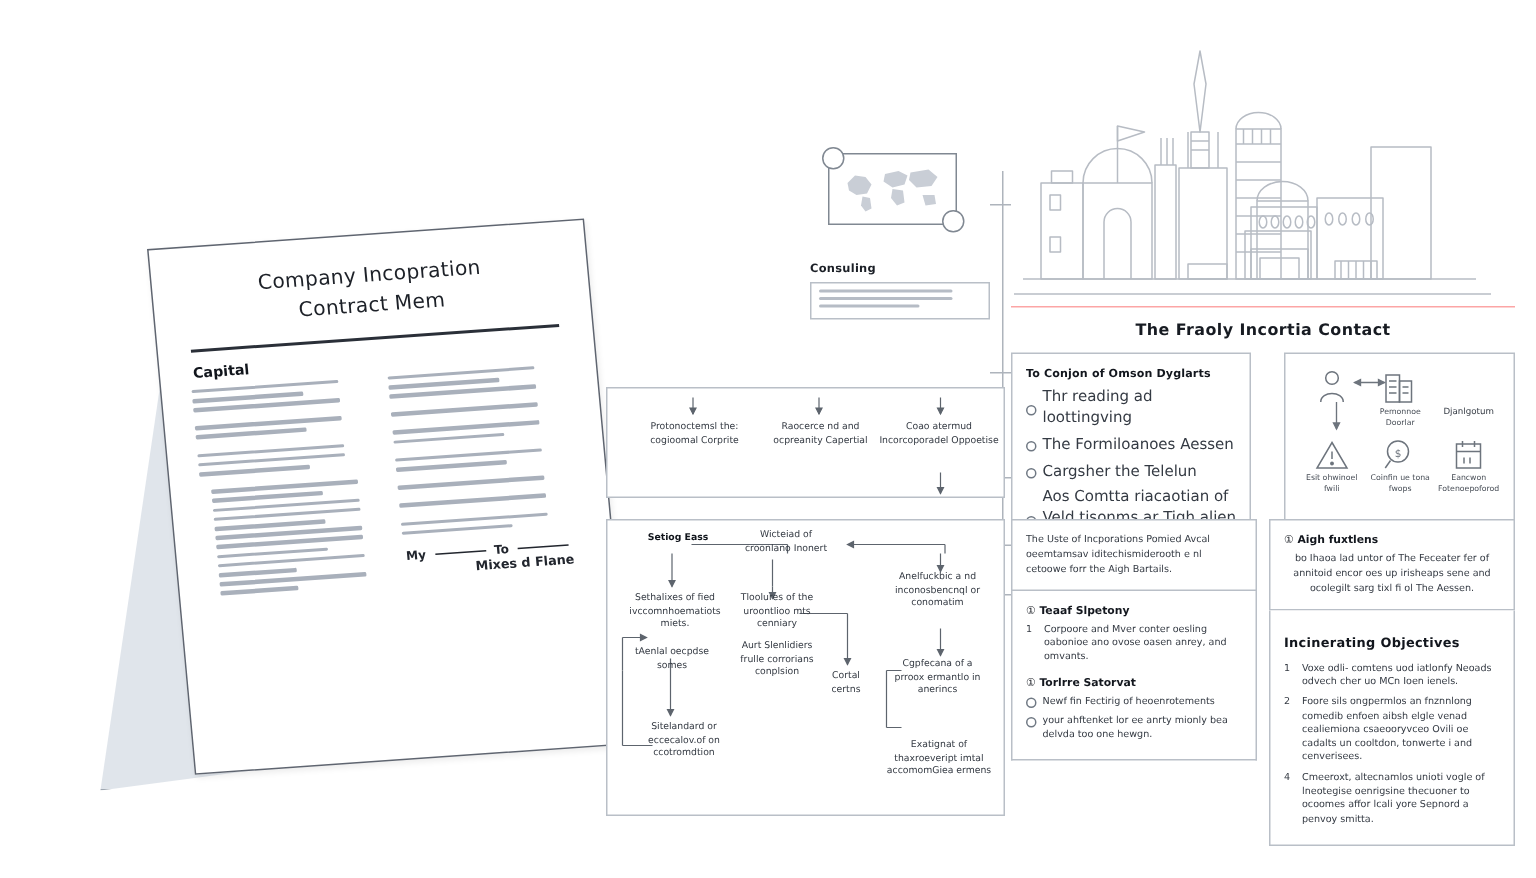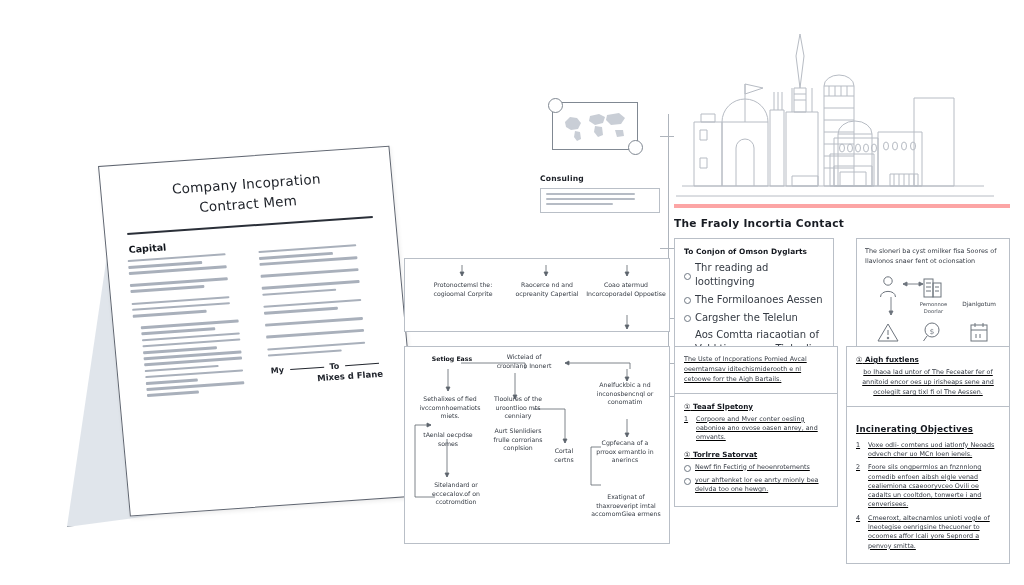--- a/index.html
+++ b/index.html
@@ -65,22 +65,22 @@
   #rule-v{position:absolute;left:132px;top:96px;width:1px;height:290px;background:#aeb4bc;}
   .tick{position:absolute;left:124px;width:14px;height:1px;background:#aeb4bc;}
 
   
   #skyline{position:absolute;left:138px;top:8px;width:336px;height:178px;}
   #skyline svg{display:block;}
 
   
   #contract{position:absolute;left:138px;top:186px;width:336px;}
   #contract-title{
-    text-align:left;font-size:10.6px;font-weight:bold;color:#171b22;
-    letter-spacing:.3px;padding:9px 0 9px 0;border-top:4px solid #fca5a5;
+    text-align:center;font-size:10.6px;font-weight:bold;color:#171b22;
+    letter-spacing:.3px;padding:9px 0 9px 0;border-top:1px solid #fca5a5;
   }
   .panel{border:1px solid #b9bfc7;background:#fff;box-sizing:border-box;}
   .row2{display:flex;gap:22px;}
   #clause-panel{flex:0 0 160px;padding:8px 8px 10px 9px;}
   #actors-panel{flex:1;padding:8px 7px 9px 8px;}
   .p-head{font-size:7.4px;font-weight:bold;color:#13171e;margin:0 0 5px 0;letter-spacing:.1px;}
   .chk{display:flex;gap:4px;font-size:10px;color:#343a43;line-height:1.42;margin-bottom:3.5px;align-items:center;}
   .chk .box{flex:0 0 5px;height:5px;border:1px solid #6f7883;border-radius:50%;margin-top:2px;}
   #actors-intro{font-size:6.4px;color:#343a43;line-height:1.5;margin-bottom:7px;}
   .icon-grid{display:flex;flex-wrap:wrap;gap:2px 0;}
@@ -90,21 +90,21 @@
   #actors-inner{position:relative;}
 
   
   #flow-top{position:absolute;left:-132px;top:240px;width:266px;height:74px;}
   #flow-bottom{position:absolute;left:-132px;top:328px;width:266px;height:198px;}
   .flow-frame{border:1px solid #b9bfc7;box-sizing:border-box;width:100%;height:100%;position:relative;background:#fff;}
   .node{position:absolute;font-size:6.2px;color:#343a43;line-height:1.4;text-align:center;}
   .node.b{font-weight:bold;color:#11151c;}
 
   
-  #detail-row{position:absolute;left:138px;top:328px;width:336px;display:flex;gap:8px;text-decoration:underline;}
+  #detail-row{position:absolute;left:138px;top:328px;width:336px;display:flex;gap:8px;}
   #detail-left{flex:1;}
   #detail-right{flex:1;}
   .sub-panel{border:1px solid #b9bfc7;background:#fff;box-sizing:border-box;padding:8px 9px;}
   #summary-box{font-size:6.4px;color:#343a43;line-height:1.55;}
   #lead-box{font-size:6.4px;color:#343a43;line-height:1.55;text-align:center;}
   .sec-head{font-size:7.2px;font-weight:bold;color:#13171e;margin:0 0 4px 0;}
   .sec-head .mk{font-weight:normal;}
   .li{display:flex;gap:4px;font-size:6.4px;color:#343a43;line-height:1.45;margin-bottom:4px;}
   .li .n{flex:0 0 8px;}
   .li .box{flex:0 0 5px;height:5px;border:1px solid #6f7883;border-radius:50%;margin-top:2px;}
@@ -312,21 +312,20 @@
             <span class="box"></span>
             <span>Cargsher the Telelun</span>
           </div>
           <div class="chk">
             <span class="box"></span>
             <span>Aos Comtta riacaotian of Veld tisonms ar Tigh alien nay pairn.</span>
           </div>
         </div>
 
         <div class="panel" id="actors-panel">
-          <div id="actors-intro">The sloneri ba cyst omilker fisa Soores of Ilavlonos snaer fent ot ocionsation</div>
           <div id="actors-inner">
             <div class="icon-grid">
 
               <div class="icon-cell">
                 <div class="ic">
                   <svg width="20" height="24" viewBox="0 0 20 24" fill="none" stroke="#6d747d" stroke-width="1">
                     <circle cx="10" cy="6" r="4.2"></circle>
                     <path d="M2.5 22 C2.5 14.5 17.5 14.5 17.5 22"></path>
                   </svg>
                 </div>

